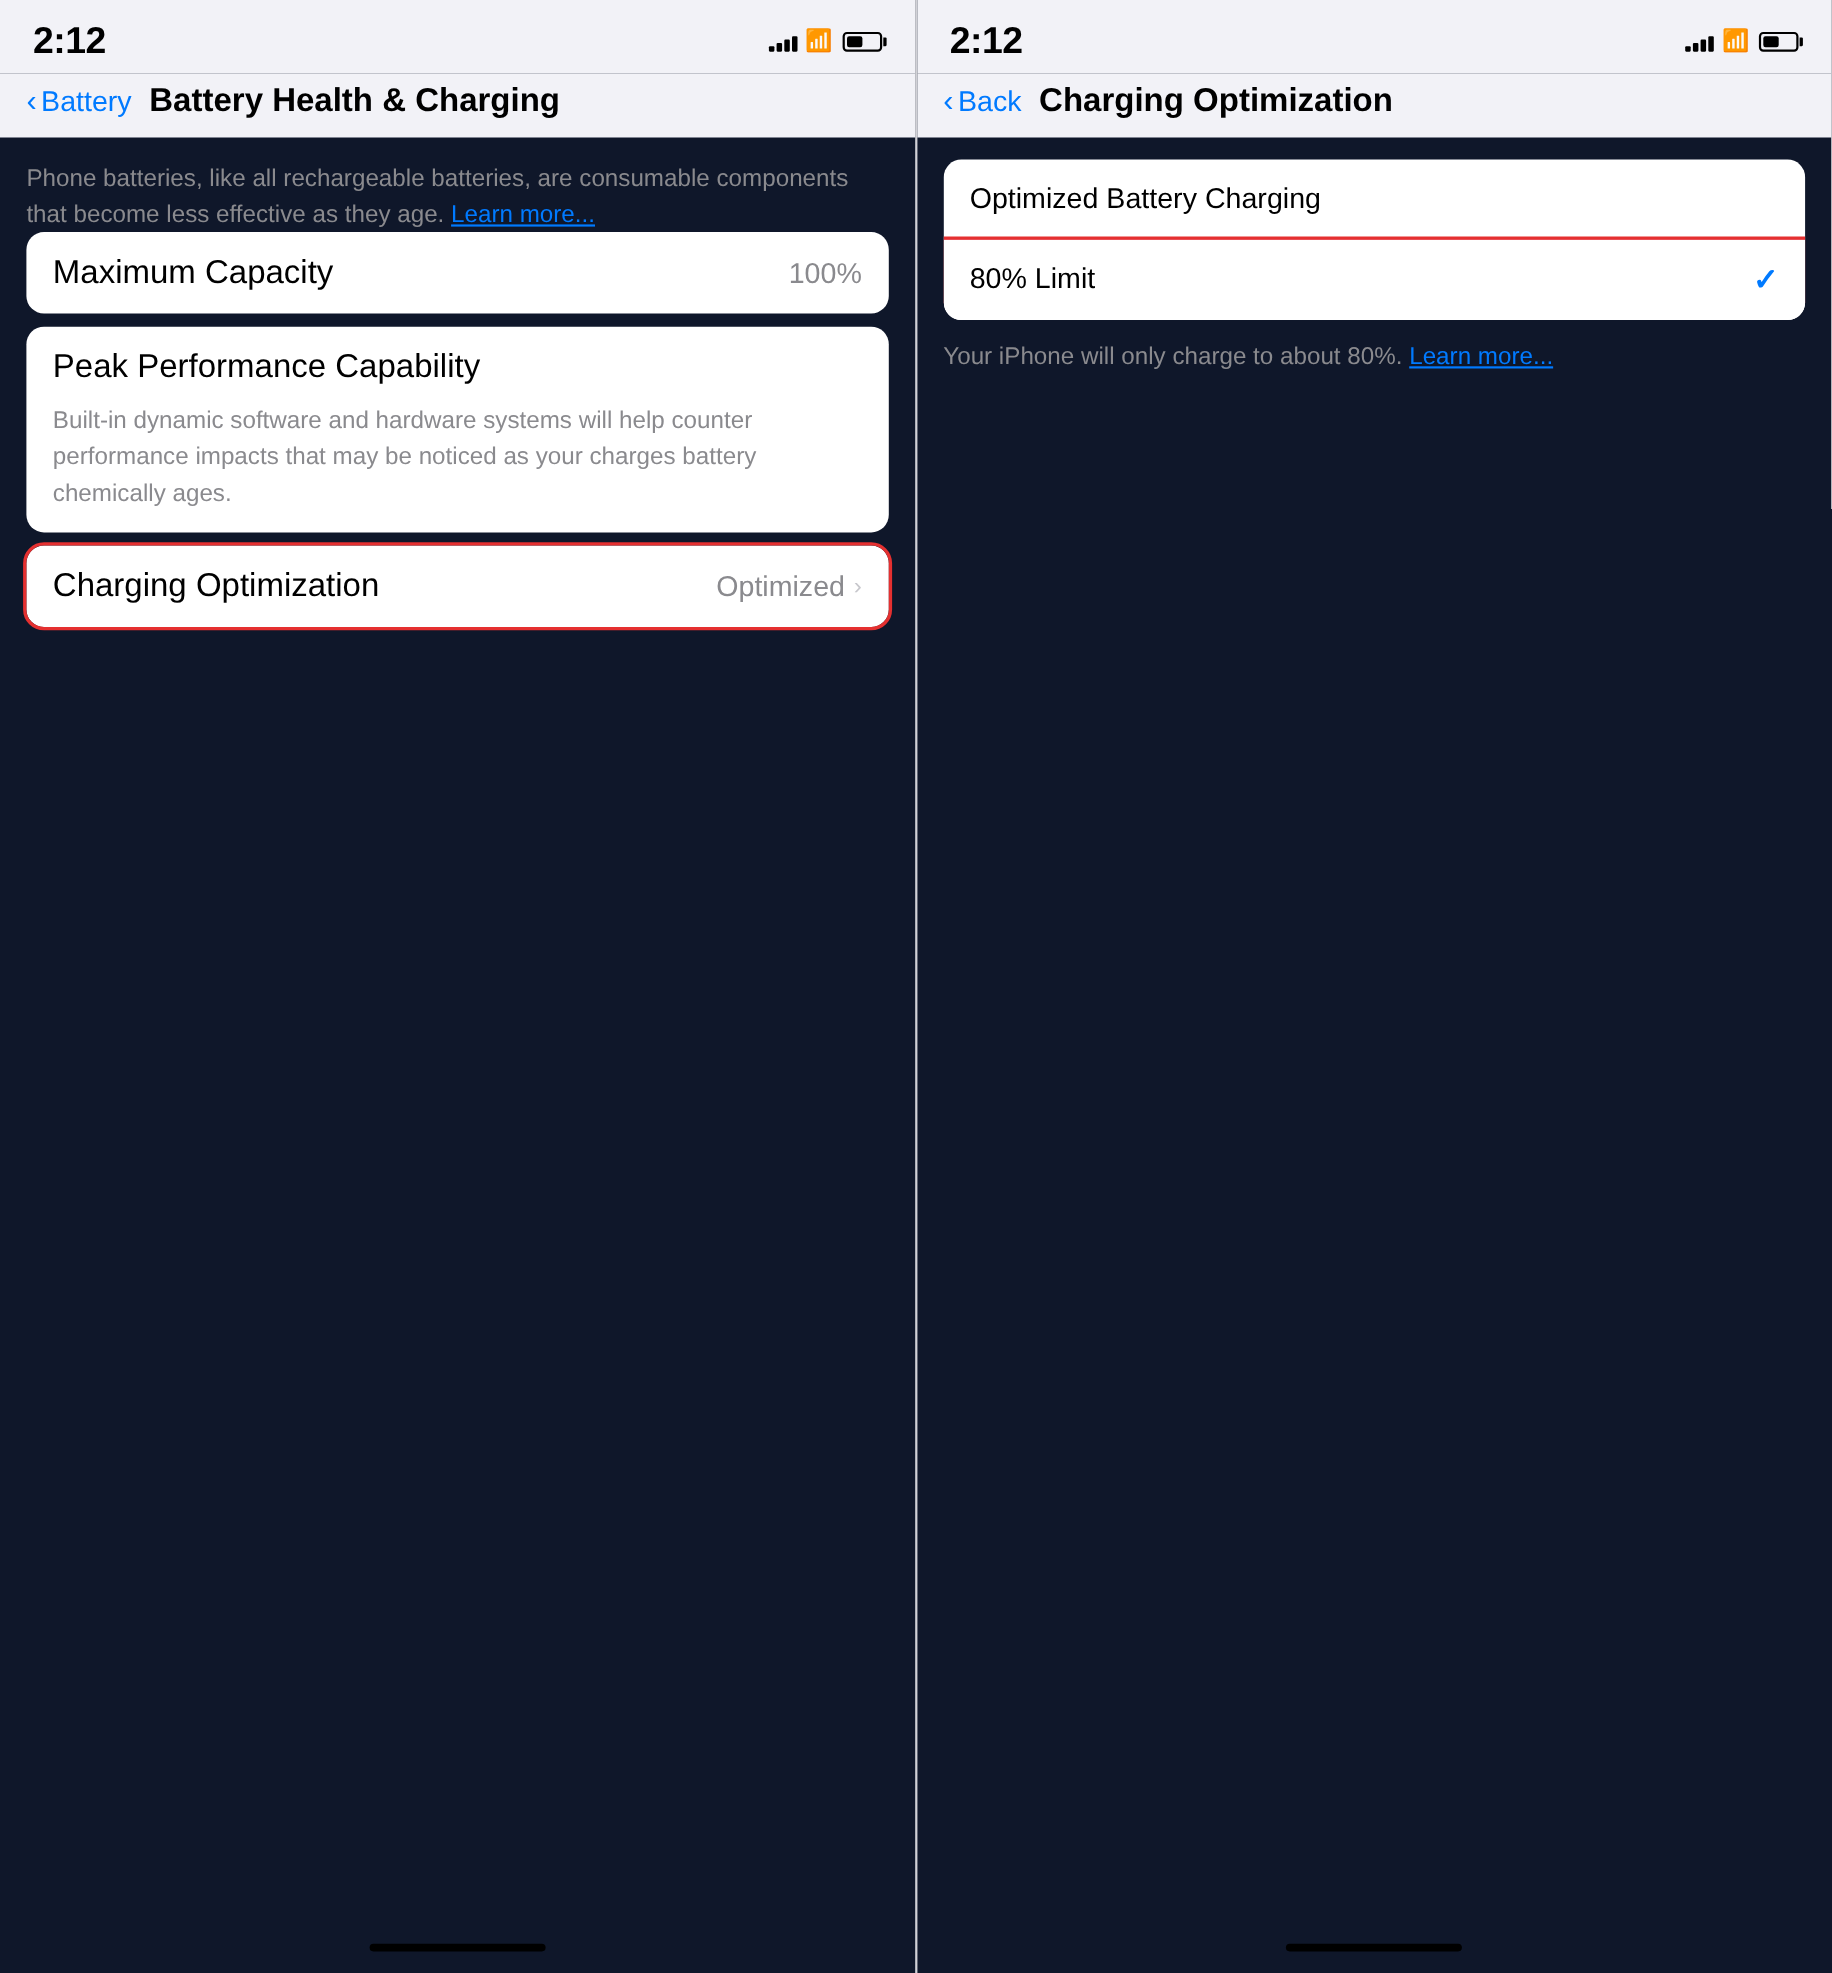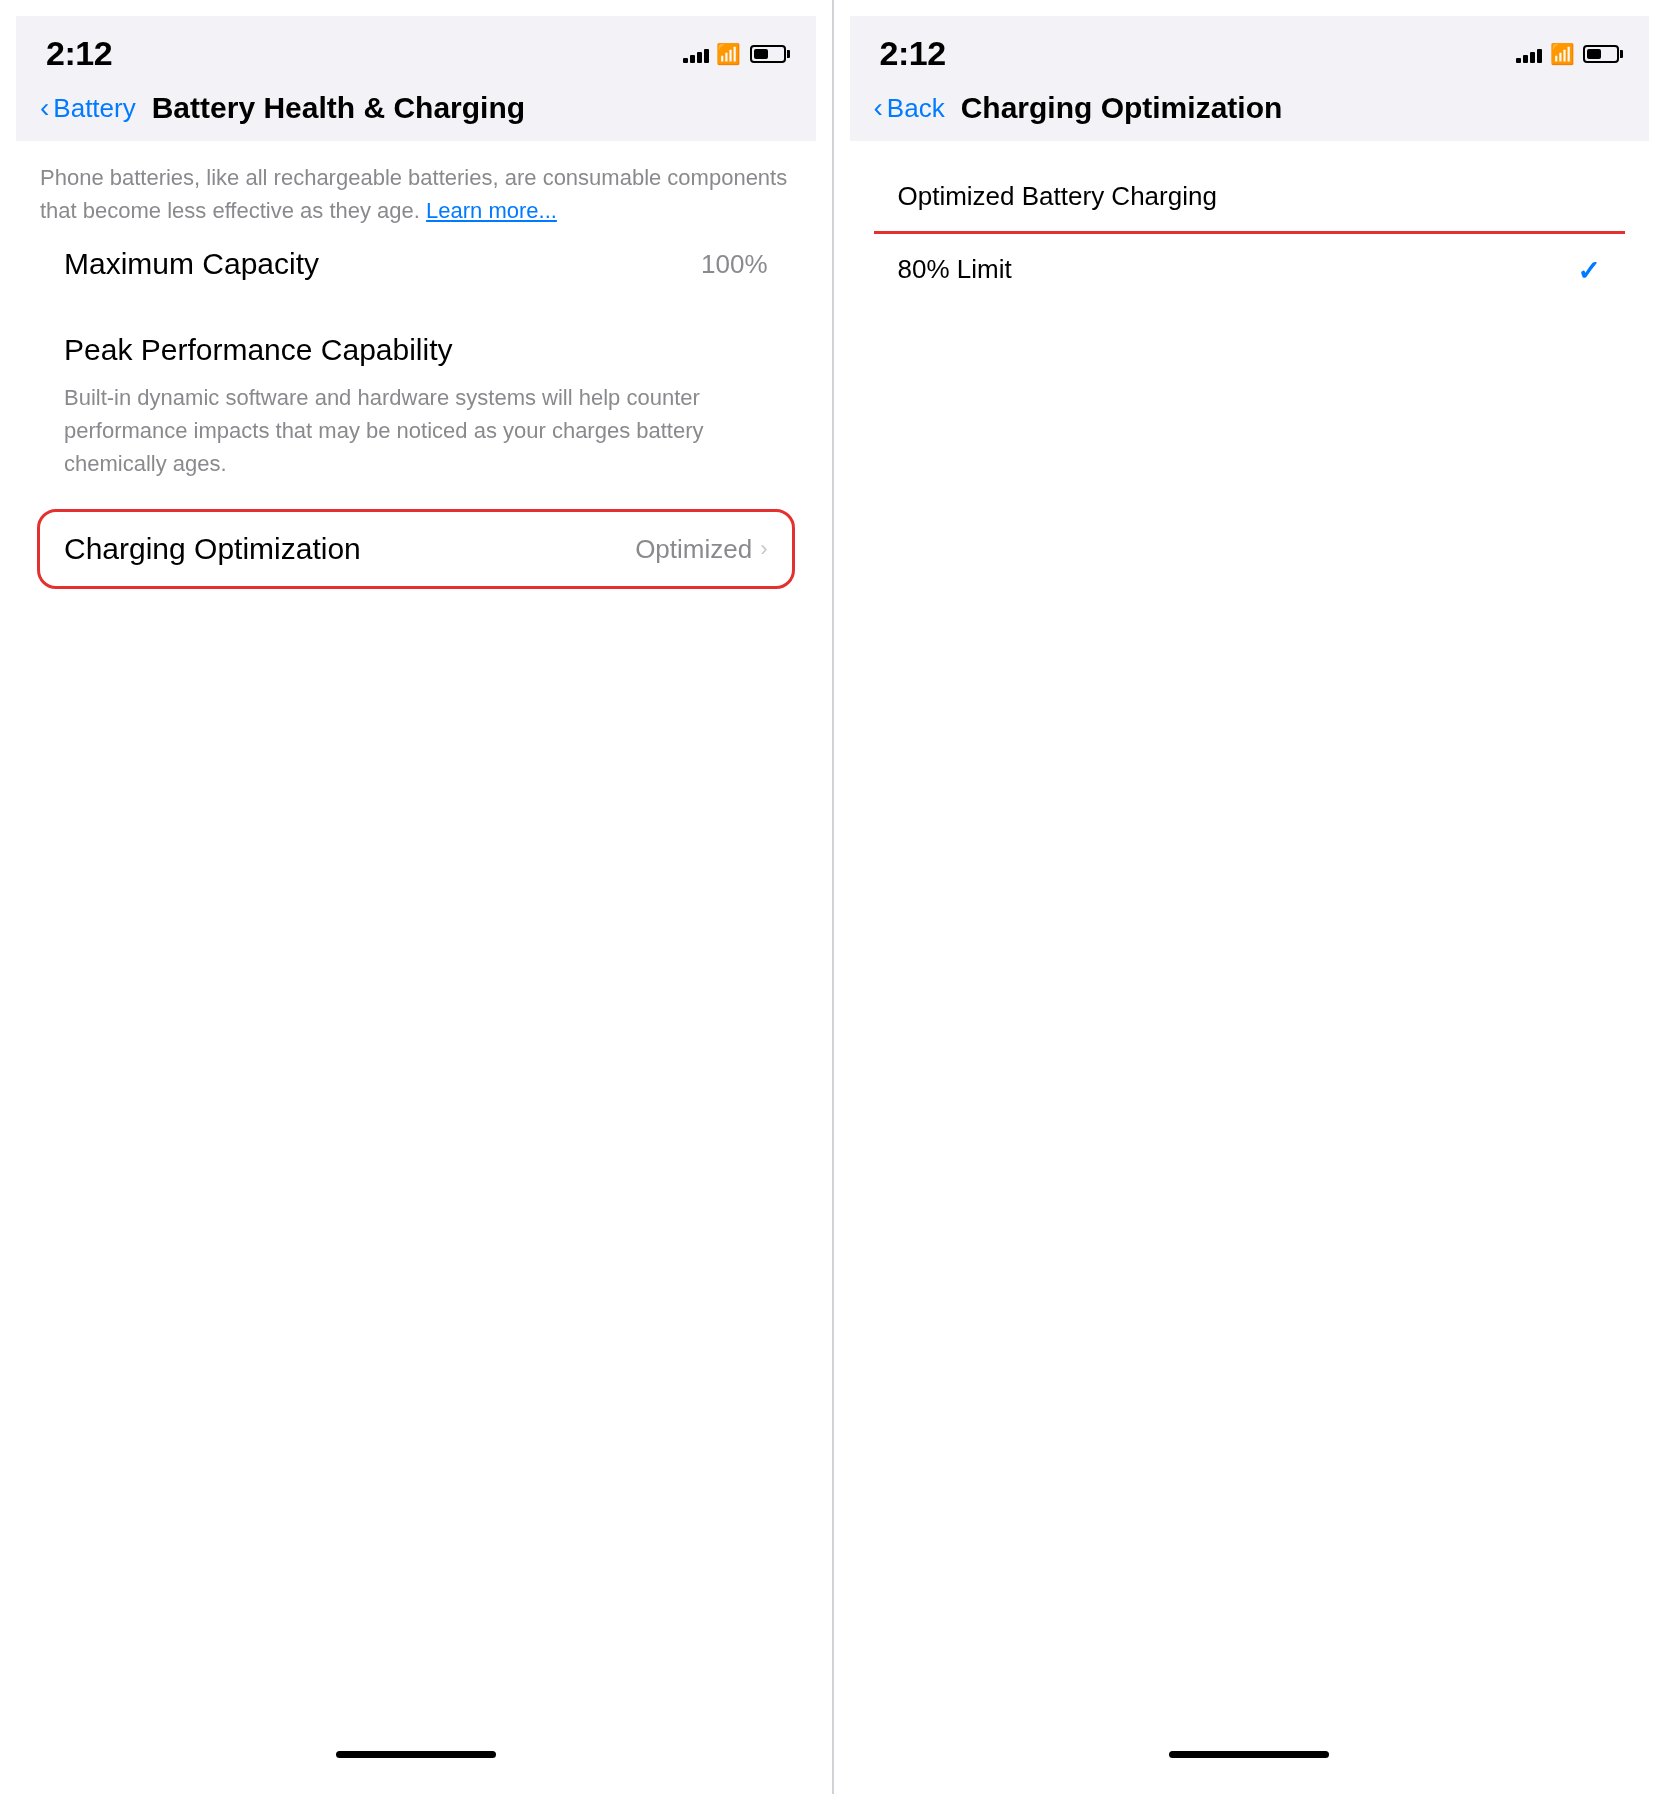--- a/index.html
+++ b/index.html
@@ -5,24 +5,24 @@
     * { box-sizing: border-box; margin: 0; padding: 0; }
     body {
       font-family: -apple-system, 'SF Pro Text', 'Helvetica Neue', sans-serif;
       background: #e8e8ed;
       display: flex;
       width: 1665px;
       min-height: 1794px;
     }
     .phone-panel {
       flex: 1;
-      background: #ffffff;
+      background: #0f172a;
       display: flex;
       flex-direction: column;
-      padding: 16px;
+      padding: 0;
       position: relative;
     }
     .divider {
       width: 2px;
       background: #d1d1d6;
     }
     
     .status-bar {
       display: flex;
       justify-content: space-between;
@@ -310,16 +310,21 @@
         <span>Optimized Battery Charging</span>
       </div>
 
       <div class="option-item-highlighted">
         <span>80% Limit</span>
         <span class="checkmark">✓</span>
       </div>
 
     </div>
 
+    <p class="info-text">
+      <span>Your iPhone will only charge to about 80%.</span>
+      <span> </span>
+      <a class="learn-more" href="#">Learn more...</a>
+    </p>
   </div>
 
   <div class="home-indicator"></div>
 </div>
 
 </body></html>

